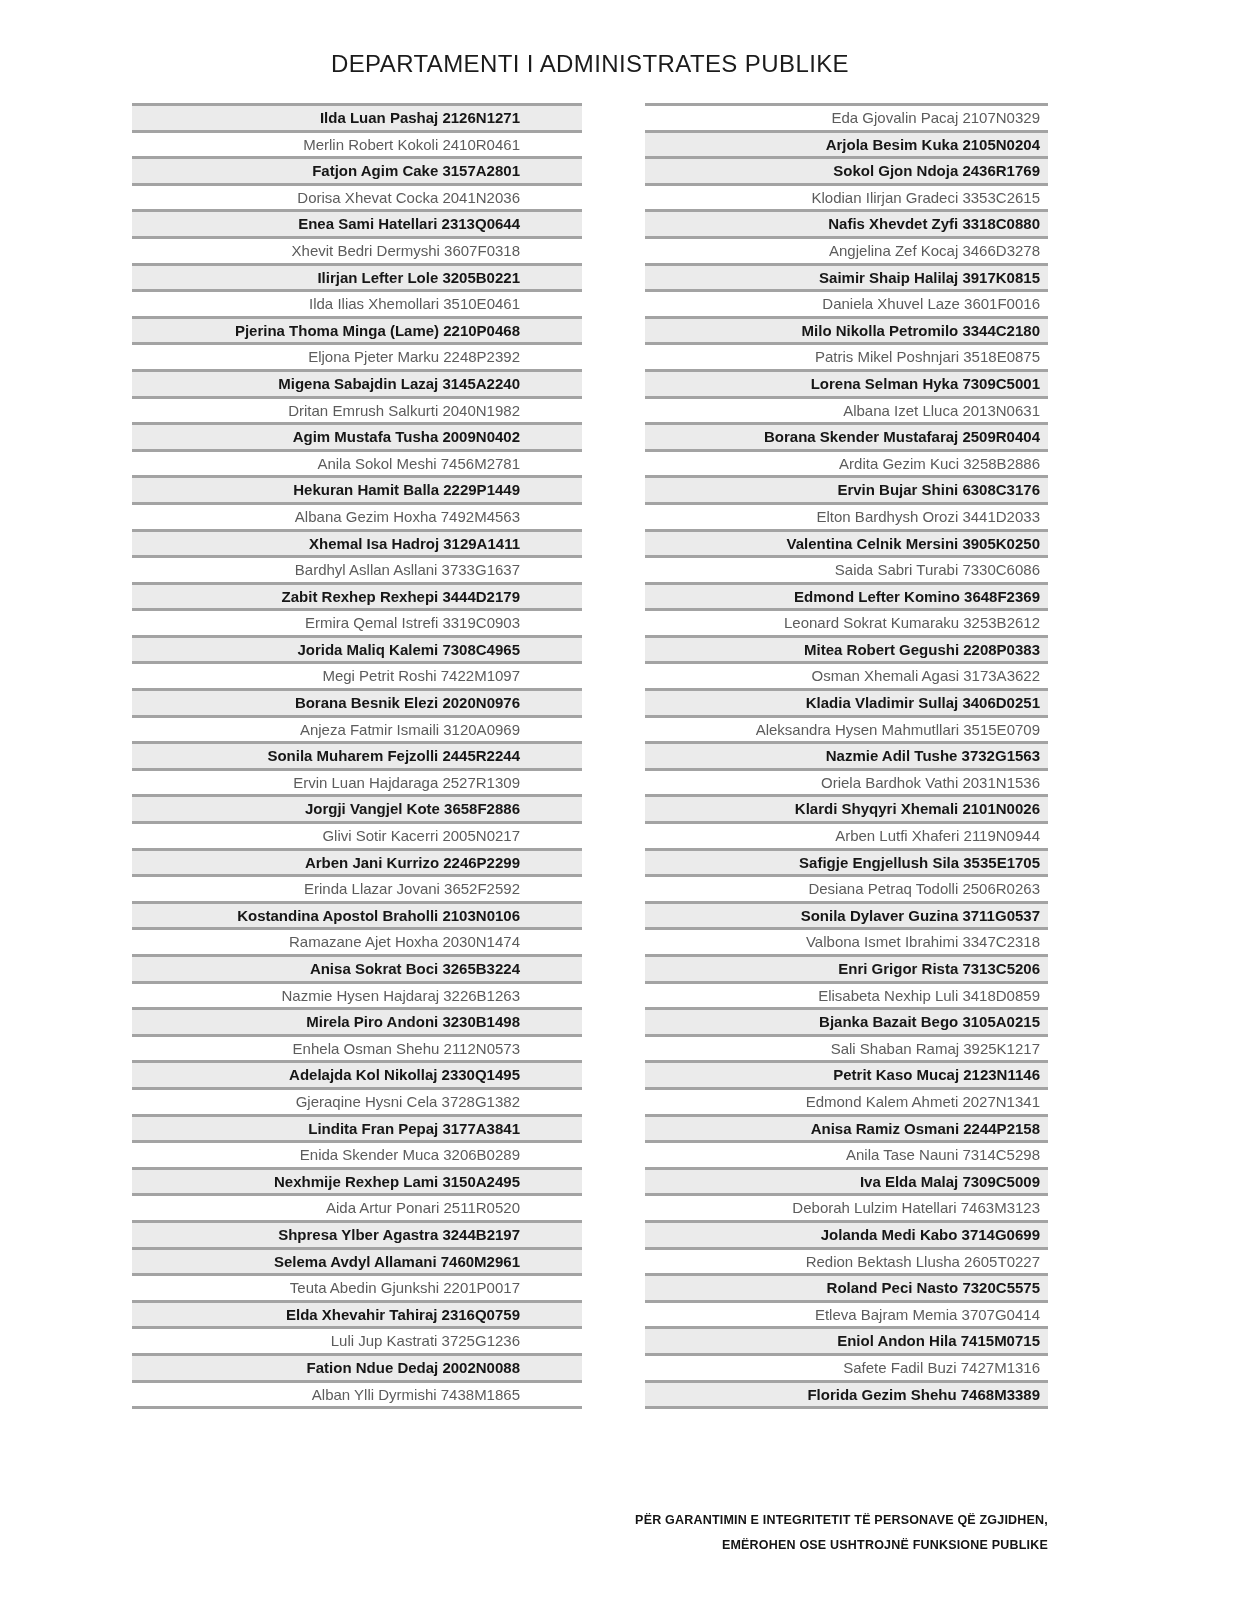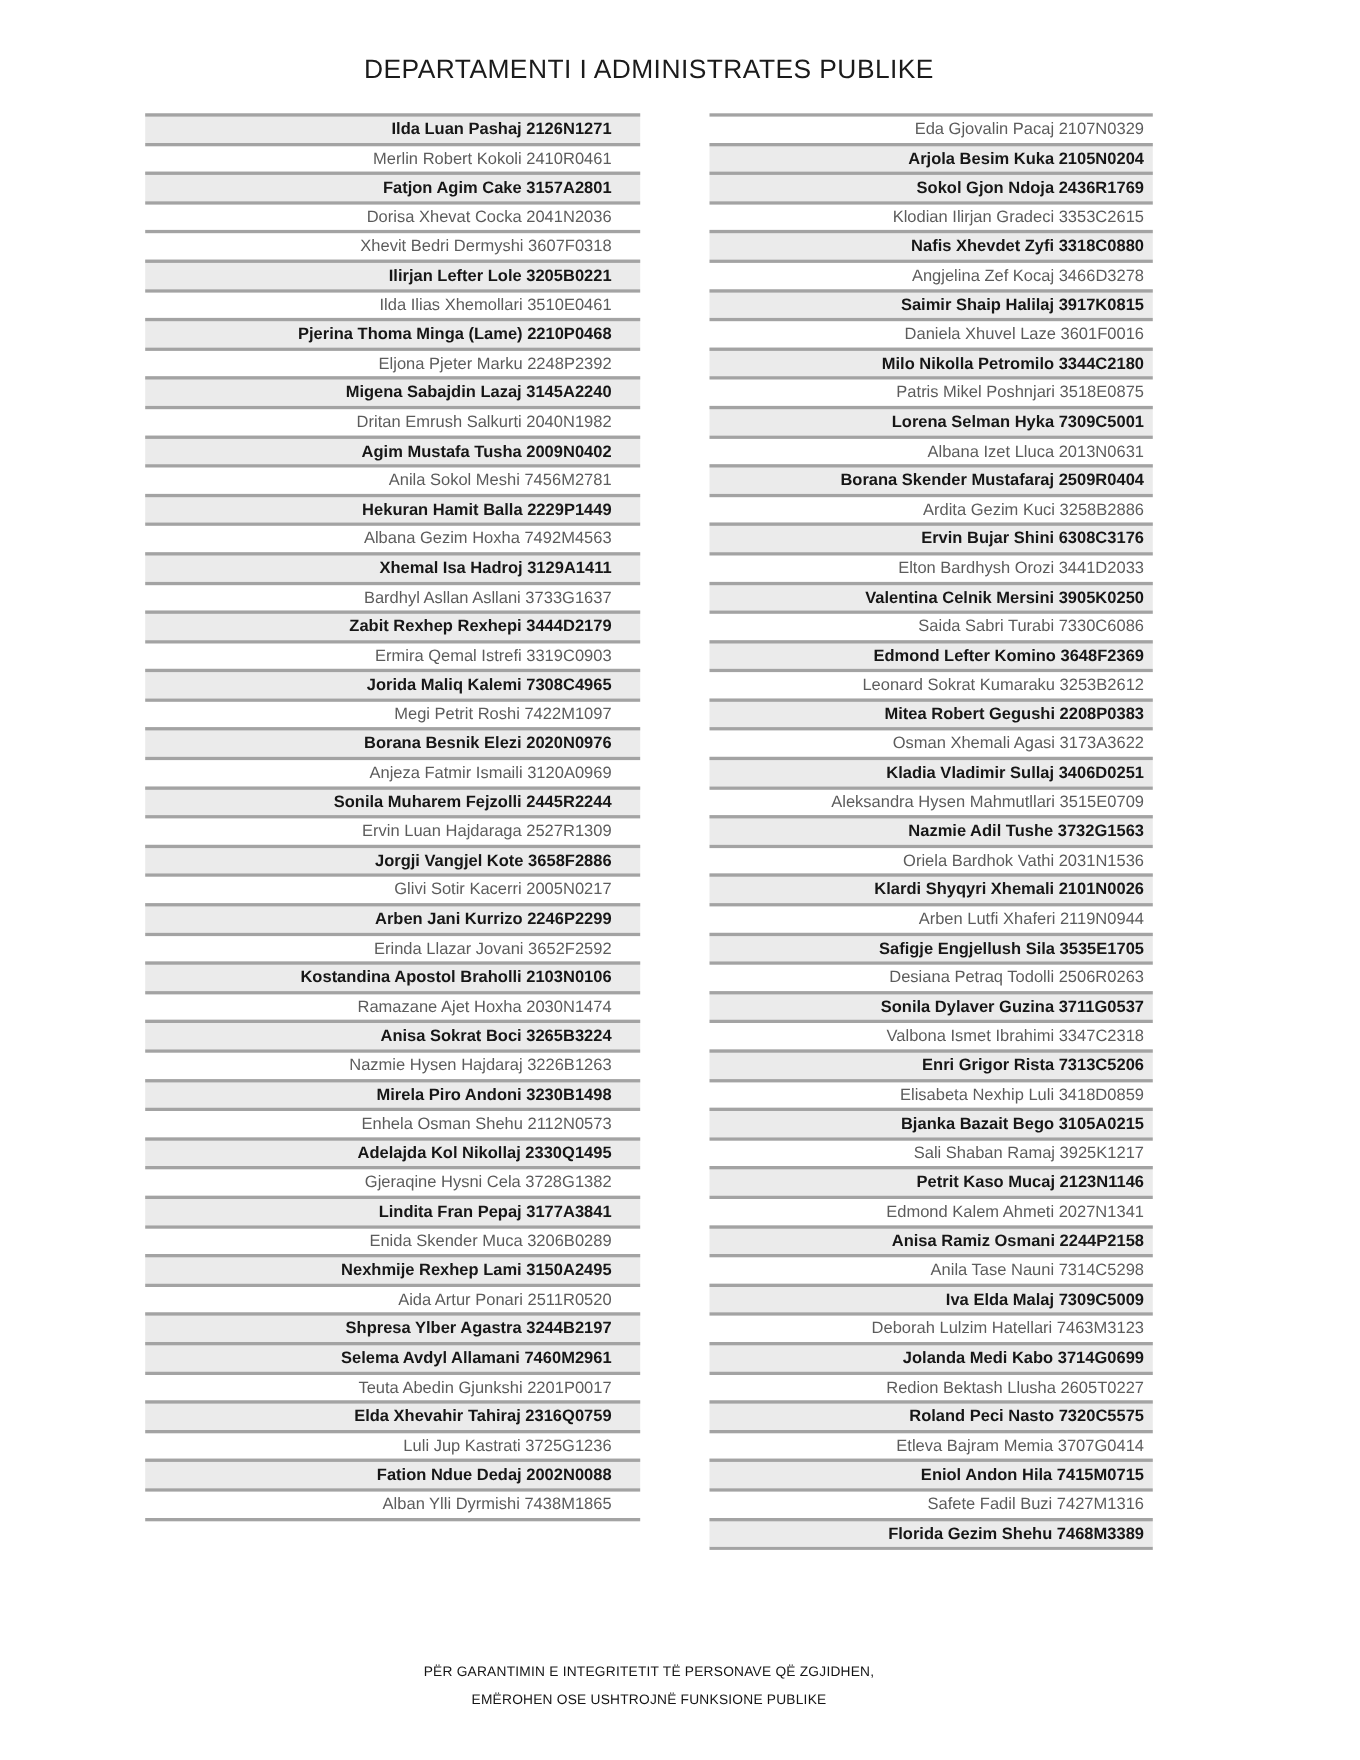--- a/index.html
+++ b/index.html
@@ -29,48 +29,49 @@
     height: 26.6px;
     box-sizing: border-box;
     border-top: 3px solid var(--separator, #a3a3a3);
     font-size: 15px;
     line-height: 23px;
     text-align: right;
     color: var(--text-regular, #5c5c5c);
     white-space: nowrap;
     overflow: hidden;
   }
-  #left-col .row  { padding-right: 26px; }
+  #left-col .row  { padding-right: 62px; }
   #right-col .row { padding-right: 8px; }
   .row.shaded {
     background: var(--row-shaded-bg, #ebebeb);
     font-weight: bold;
     color: var(--text-bold, #161616);
   }
   .page-footer {
     position: absolute;
     left: 132px; width: 916px; top: 1508px;
-    text-align: center;
+    text-align: right;
     font-size: 12.5px;
-    font-weight: normal;
+    font-weight: bold;
     letter-spacing: 0.2px;
     line-height: 25px;
     color: #141414;
   }
 </style>
 </head>
 <body>
 
 <div class="page-title">DEPARTAMENTI I ADMINISTRATES PUBLIKE</div>
 
 <div id="left-col" class="name-column">
     <div class="row shaded">Ilda Luan Pashaj 2126N1271</div>
     <div class="row">Merlin Robert Kokoli 2410R0461</div>
     <div class="row shaded">Fatjon Agim Cake 3157A2801</div>
     <div class="row">Dorisa Xhevat Cocka 2041N2036</div>
+    <div class="row shaded">Enea Sami Hatellari 2313Q0644</div>
     <div class="row">Xhevit Bedri Dermyshi 3607F0318</div>
     <div class="row shaded">Ilirjan Lefter Lole 3205B0221</div>
     <div class="row">Ilda Ilias Xhemollari 3510E0461</div>
     <div class="row shaded">Pjerina Thoma Minga (Lame) 2210P0468</div>
     <div class="row">Eljona Pjeter Marku 2248P2392</div>
     <div class="row shaded">Migena Sabajdin Lazaj 3145A2240</div>
     <div class="row">Dritan Emrush Salkurti 2040N1982</div>
     <div class="row shaded">Agim Mustafa Tusha 2009N0402</div>
     <div class="row">Anila Sokol Meshi 7456M2781</div>
     <div class="row shaded">Hekuran Hamit Balla 2229P1449</div>

